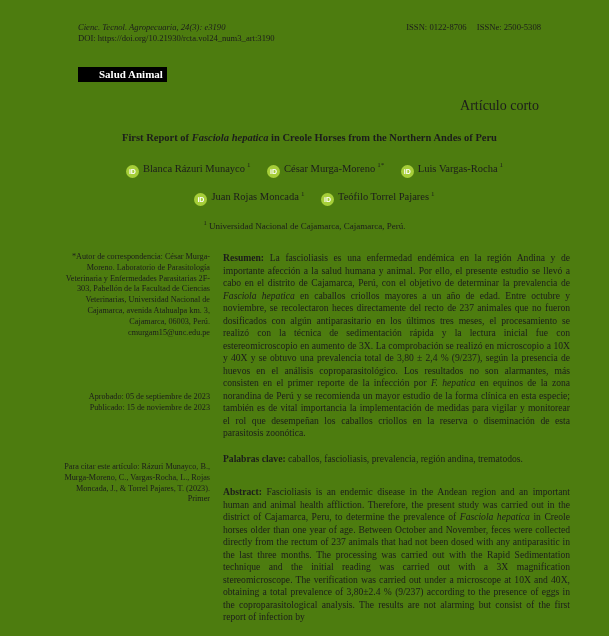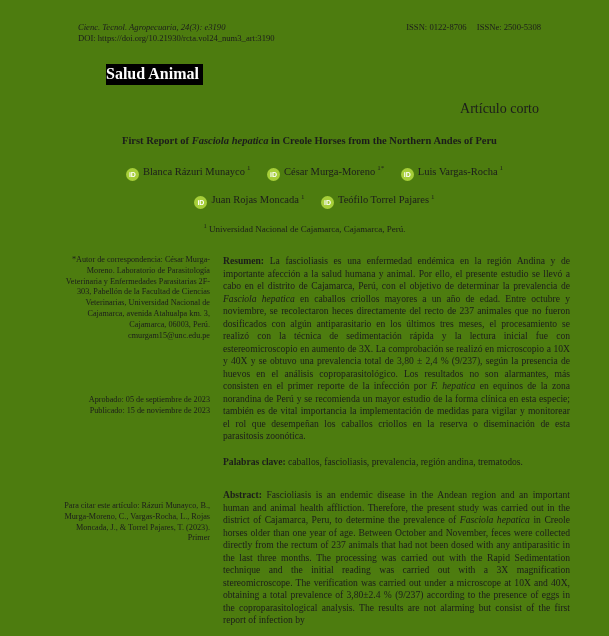--- a/index.html
+++ b/index.html
@@ -21,23 +21,22 @@
   .journal-line{font-style:italic;}
   .doi-line{font-style:normal;}
   .issn-block{white-space:nowrap;}
   .issn-block span{margin-left:8px;}
   .issn-block span:first-child{margin-left:0;}
   
   .badge-row{margin:20px 68px 0 78px;}
   .section-badge{
     display:inline-block;
     background:#000000;color:#ffffff;
-    font-weight:bold;font-size:16px;
-    padding:1px 4px 2px 0;
-    margin-left:28px;
+    font-weight:bold;font-size:11px;
+    padding:1px 4px 2px 21px;
   }
   .article-type{
     text-align:right;
     margin:16px 70px 8px 0;
     font-size:14px;
   }
   
   .title-es{
     text-align:right;
     margin:10px 69px 0 95px;
@@ -82,21 +81,21 @@
     margin:21px 39px 0 52px;
     gap:13px;
   }
   .sidebar{
     width:158px;flex:0 0 158px;
     text-align:right;
     font-size:8.2px;line-height:10.8px;
   }
   .sidebar p{margin:0;}
   .sidebar .dates{margin-top:54px;}
-  .sidebar .citation{margin-top:84px;}
+  .sidebar .citation{margin-top:48px;}
   .main-col{
     flex:1 1 auto;
     text-align:justify;
     font-size:9.6px;line-height:12.5px;
   }
   .main-col p{margin:0;}
   .main-col .keywords{margin-top:13px;}
   .main-col .abstract-en{margin-top:21px;}
 </style>
 </head>

